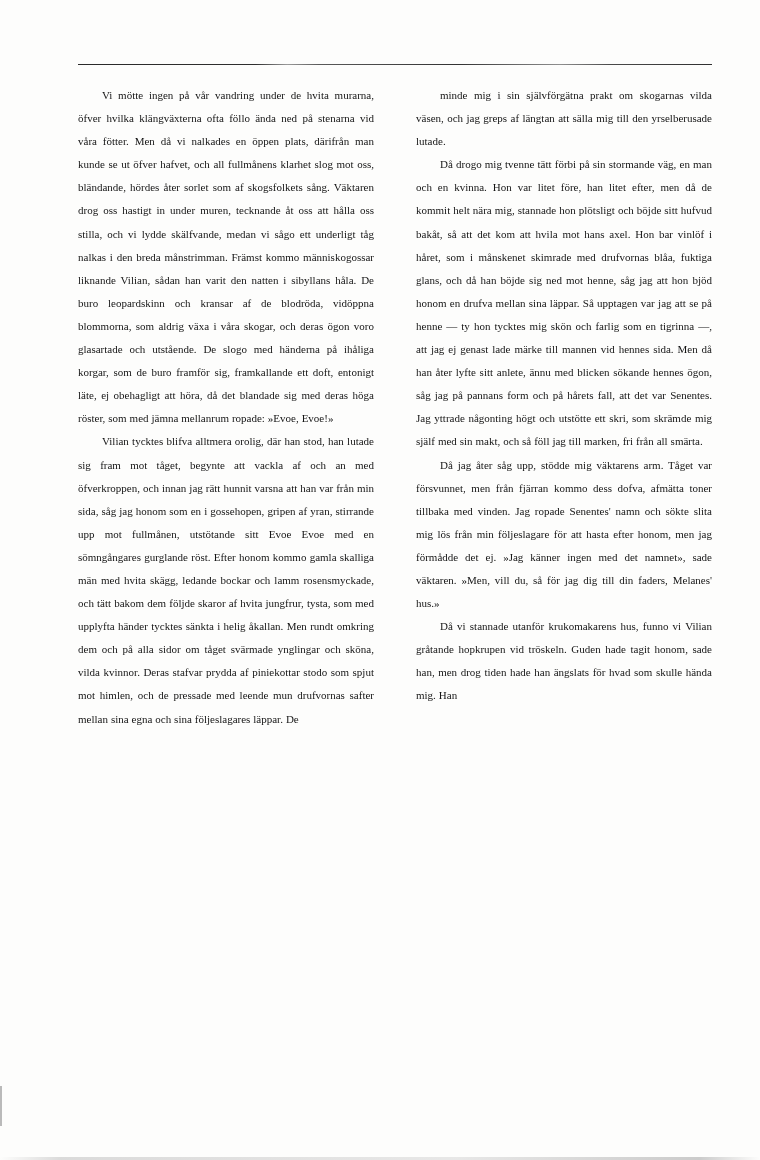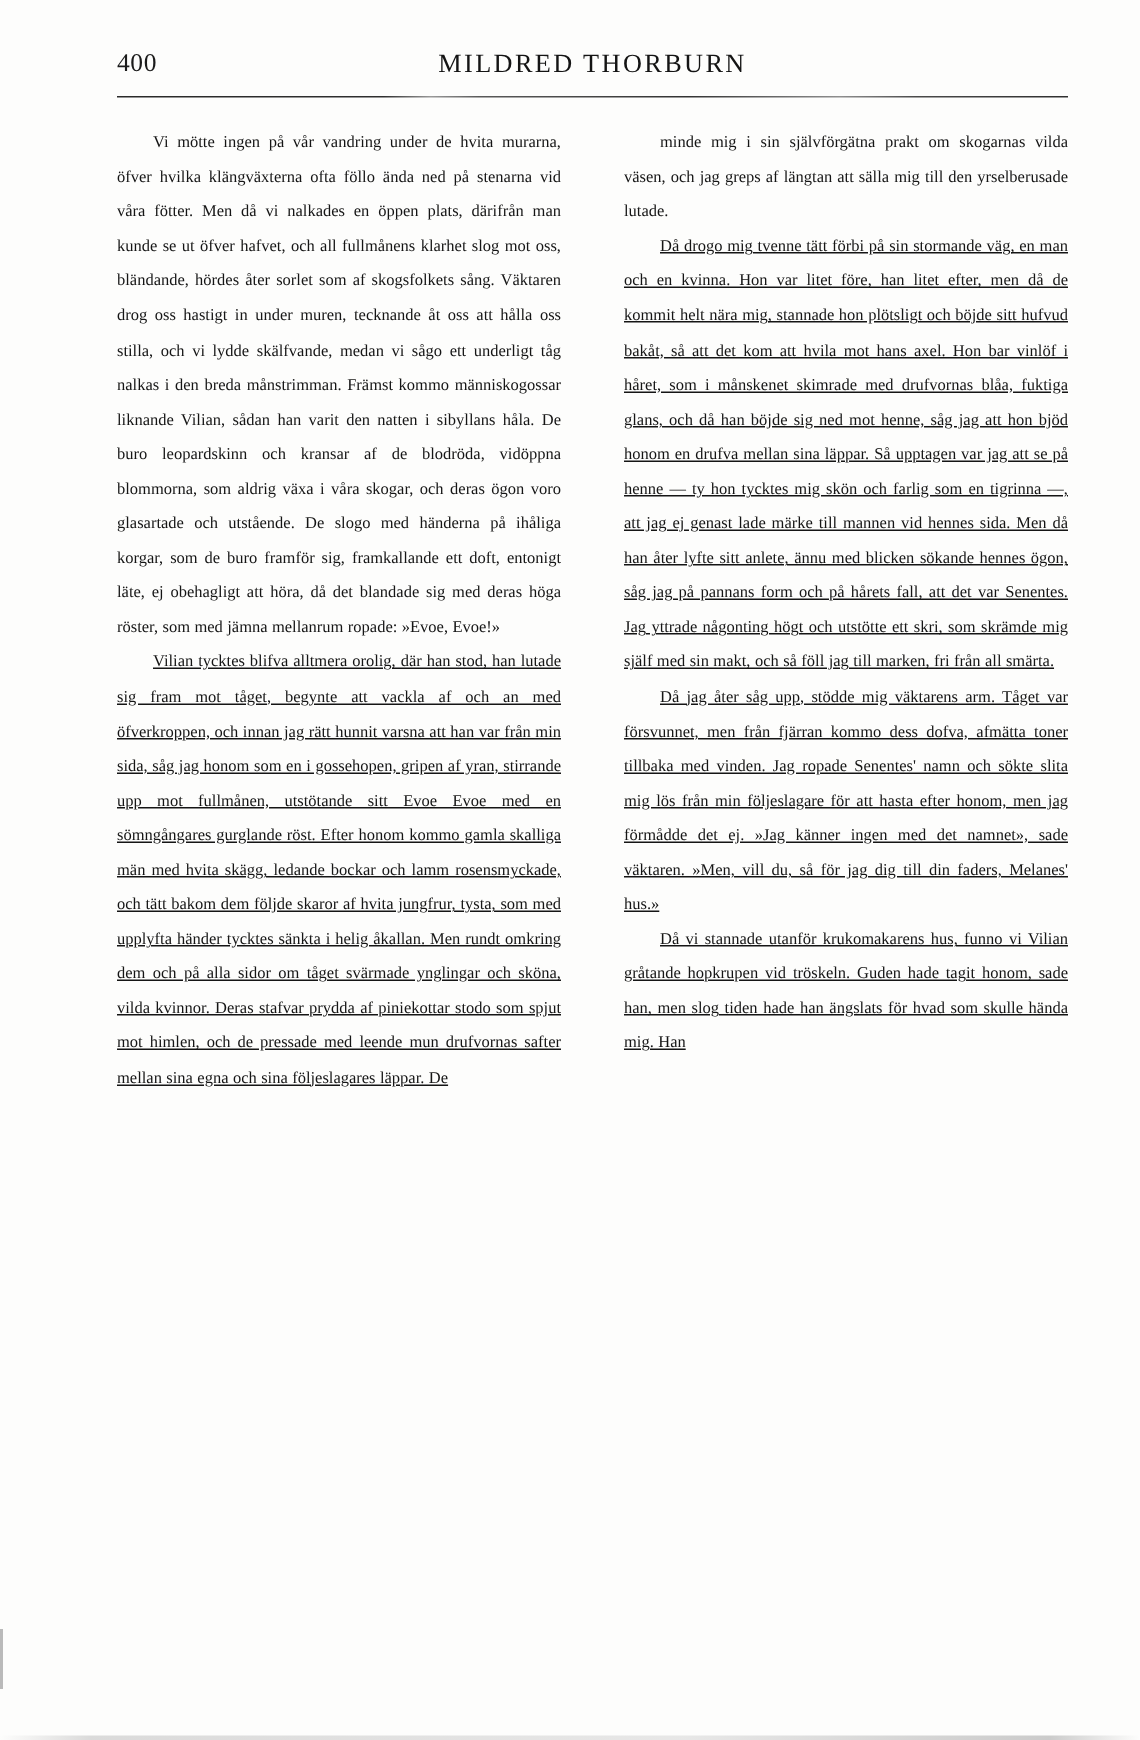--- a/index.html
+++ b/index.html
@@ -71,21 +71,20 @@
     font-size: 11px;
     line-height: 23.1px;
     text-align: justify;
     text-justify: inter-word;
     text-indent: 24px;
     hyphens: none;
     word-spacing: 0.2px;
   }
   .col p + p {
     margin-top: 0;
-    text-decoration: underline;
   }
 
   
   .scan-edge {
     position: absolute;
     left: 0;
     bottom: 0;
     width: 760px;
     height: 3px;
     background: linear-gradient(90deg,
@@ -100,38 +99,34 @@
     width: 2px;
     height: 40px;
     background: rgba(120,120,120,0.5);
   }
 </style>
 </head>
 <body>
 
 <div class="page">
 
-  <div class="running-head">
-    <span class="folio">400</span>
-    <span class="head-title">MILDRED THORBURN</span>
-  </div>
   <div class="head-rule"></div>
 
   <div class="columns">
 
     <div class="col">
       <p>Vi mötte ingen på vår vandring under de hvita murarna, öfver hvilka klängväxterna ofta föllo ända ned på stenarna vid våra fötter. Men då vi nalkades en öppen plats, därifrån man kunde se ut öfver hafvet, och all fullmånens klarhet slog mot oss, bländande, hördes åter sorlet som af skogsfolkets sång. Väktaren drog oss hastigt in under muren, tecknande åt oss att hålla oss stilla, och vi lydde skälfvande, medan vi sågo ett underligt tåg nalkas i den breda månstrimman. Främst kommo människogossar liknande Vilian, sådan han varit den natten i sibyllans håla. De buro leopardskinn och kransar af de blodröda, vidöppna blommorna, som aldrig växa i våra skogar, och deras ögon voro glasartade och utstående. De slogo med händerna på ihåliga korgar, som de buro framför sig, framkallande ett doft, entonigt läte, ej obehagligt att höra, då det blandade sig med deras höga röster, som med jämna mellanrum ropade: »Evoe, Evoe!»</p>
       <p>Vilian tycktes blifva alltmera orolig, där han stod, han lutade sig fram mot tåget, begynte att vackla af och an med öfverkroppen, och innan jag rätt hunnit varsna att han var från min sida, såg jag honom som en i gossehopen, gripen af yran, stirrande upp mot fullmånen, utstötande sitt Evoe Evoe med en sömngångares gurglande röst. Efter honom kommo gamla skalliga män med hvita skägg, ledande bockar och lamm rosensmyckade, och tätt bakom dem följde skaror af hvita jungfrur, tysta, som med upplyfta händer tycktes sänkta i helig åkallan. Men rundt omkring dem och på alla sidor om tåget svärmade ynglingar och sköna, vilda kvinnor. Deras stafvar prydda af piniekottar stodo som spjut mot himlen, och de pressade med leende mun drufvornas safter mellan sina egna och sina följeslagares läppar. De</p>
     </div>
 
     <div class="col">
       <p>minde mig i sin självförgätna prakt om skogarnas vilda väsen, och jag greps af längtan att sälla mig till den yrselberusade lutade.</p>
       <p>Då drogo mig tvenne tätt förbi på sin stormande väg, en man och en kvinna. Hon var litet före, han litet efter, men då de kommit helt nära mig, stannade hon plötsligt och böjde sitt hufvud bakåt, så att det kom att hvila mot hans axel. Hon bar vinlöf i håret, som i månskenet skimrade med drufvornas blåa, fuktiga glans, och då han böjde sig ned mot henne, såg jag att hon bjöd honom en drufva mellan sina läppar. Så upptagen var jag att se på henne — ty hon tycktes mig skön och farlig som en tigrinna —, att jag ej genast lade märke till mannen vid hennes sida. Men då han åter lyfte sitt anlete, ännu med blicken sökande hennes ögon, såg jag på pannans form och på hårets fall, att det var Senentes. Jag yttrade någonting högt och utstötte ett skri, som skrämde mig själf med sin makt, och så föll jag till marken, fri från all smärta.</p>
       <p>Då jag åter såg upp, stödde mig väktarens arm. Tåget var försvunnet, men från fjärran kommo dess dofva, afmätta toner tillbaka med vinden. Jag ropade Senentes' namn och sökte slita mig lös från min följeslagare för att hasta efter honom, men jag förmådde det ej. »Jag känner ingen med det namnet», sade väktaren. »Men, vill du, så för jag dig till din faders, Melanes' hus.»</p>
-      <p>Då vi stannade utanför krukomakarens hus, funno vi Vilian gråtande hopkrupen vid tröskeln. Guden hade tagit honom, sade han, men slog tiden hade han ängslats för hvad som skulle hända mig. Han</p>
+      <p>Då vi stannade utanför krukomakarens hus, funno vi Vilian gråtande hopkrupen vid tröskeln. Guden hade tagit honom, sade han, men drog tiden hade han ängslats för hvad som skulle hända mig. Han</p>
     </div>
 
   </div>
 
   <div class="scan-edge"></div>
   <div class="scan-edge-left"></div>
 
 </div>
 
 </body></html>

